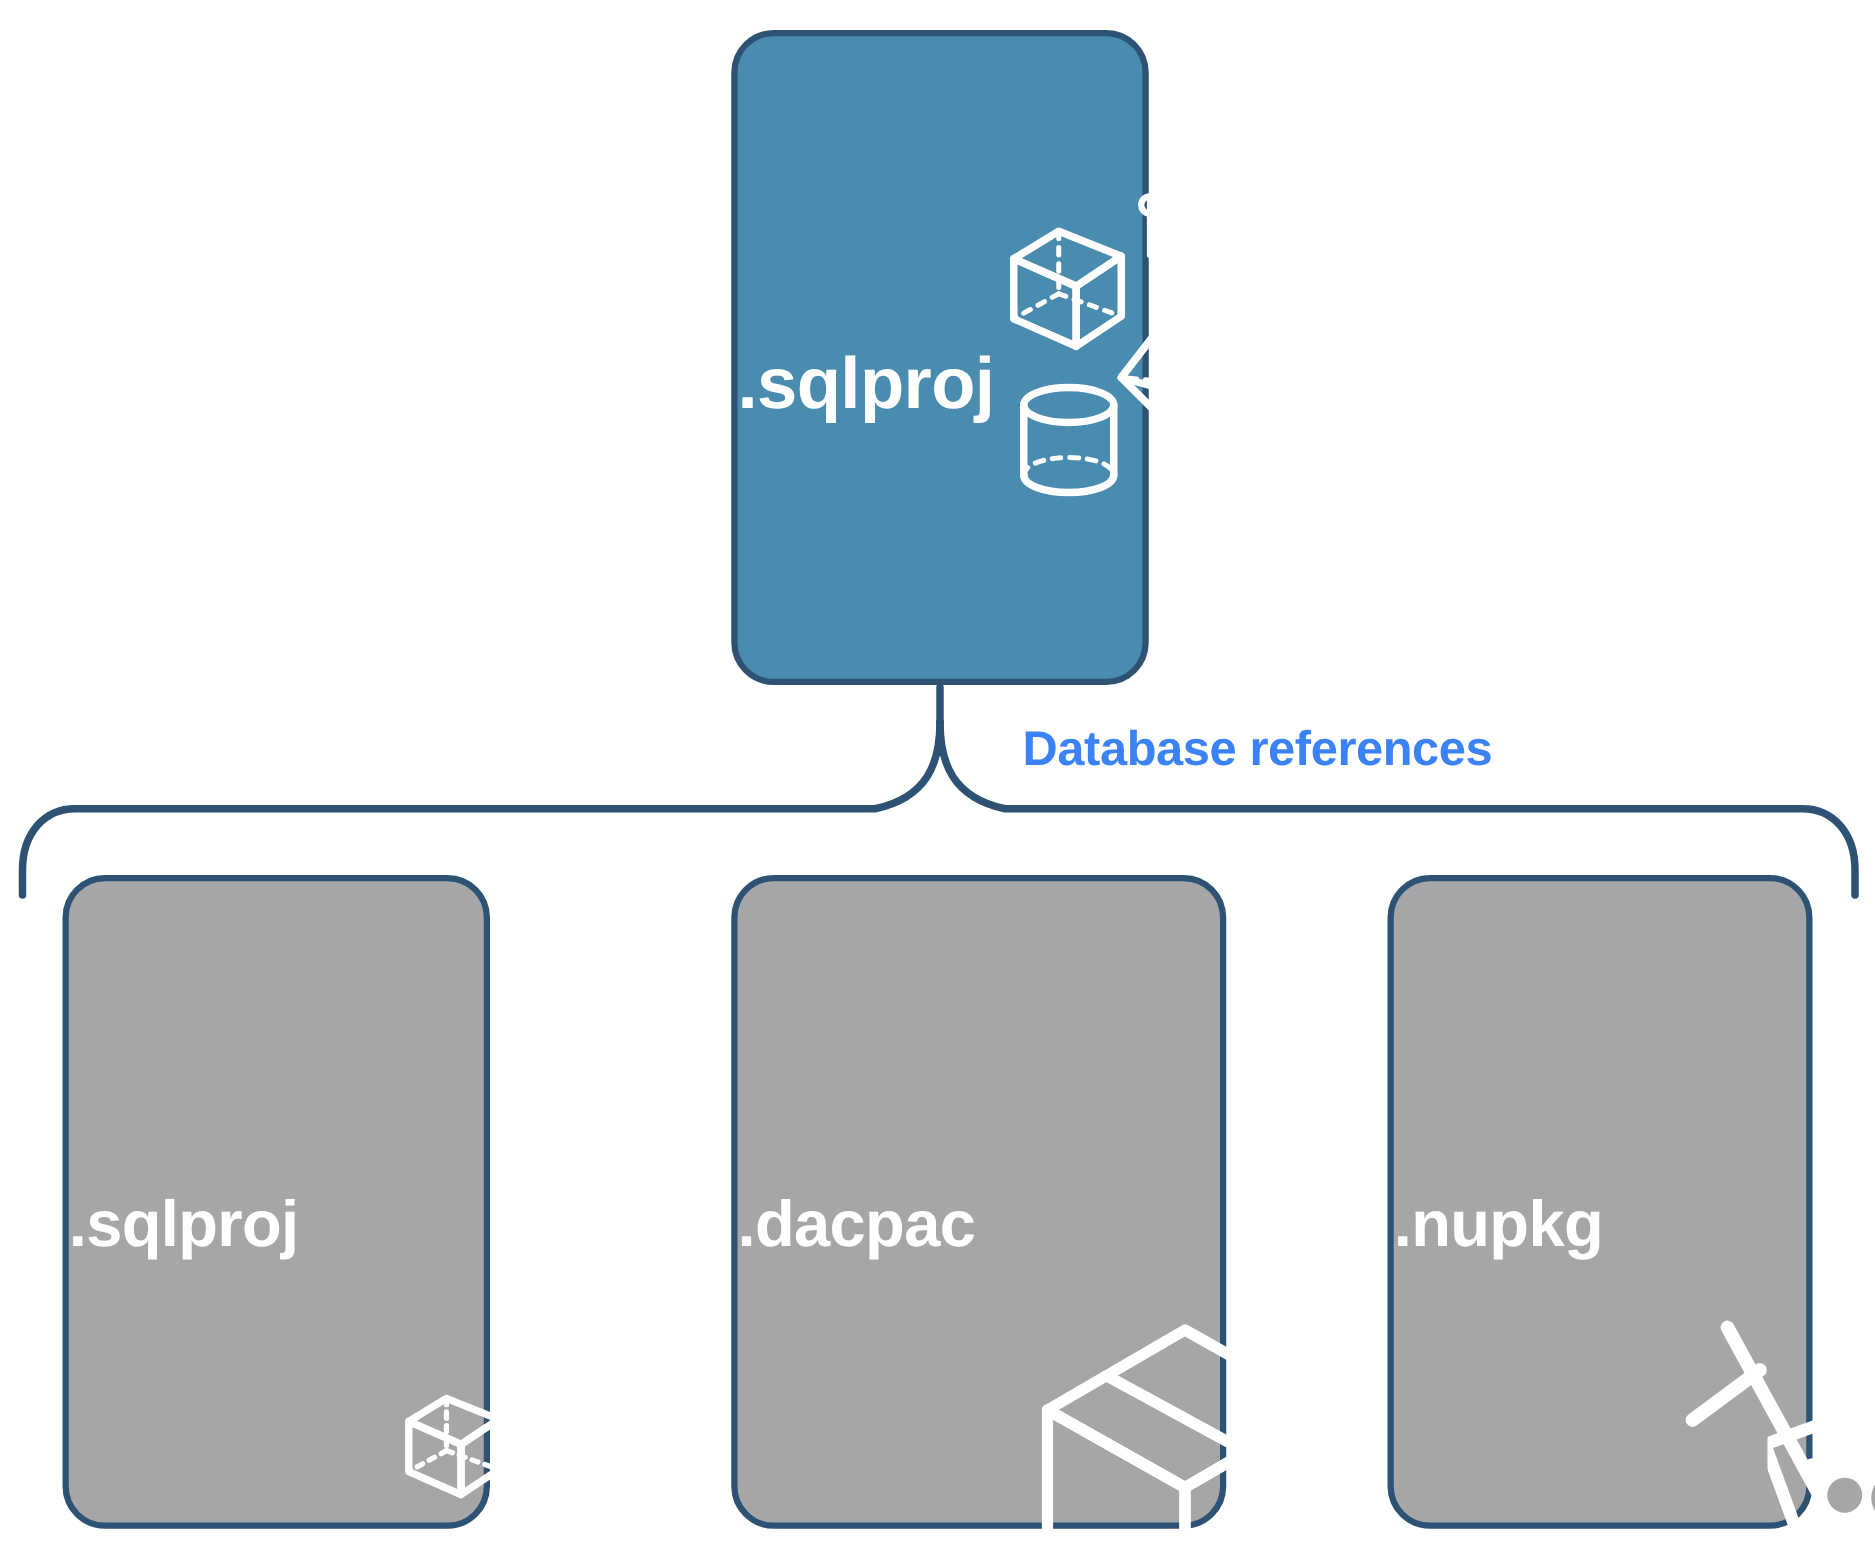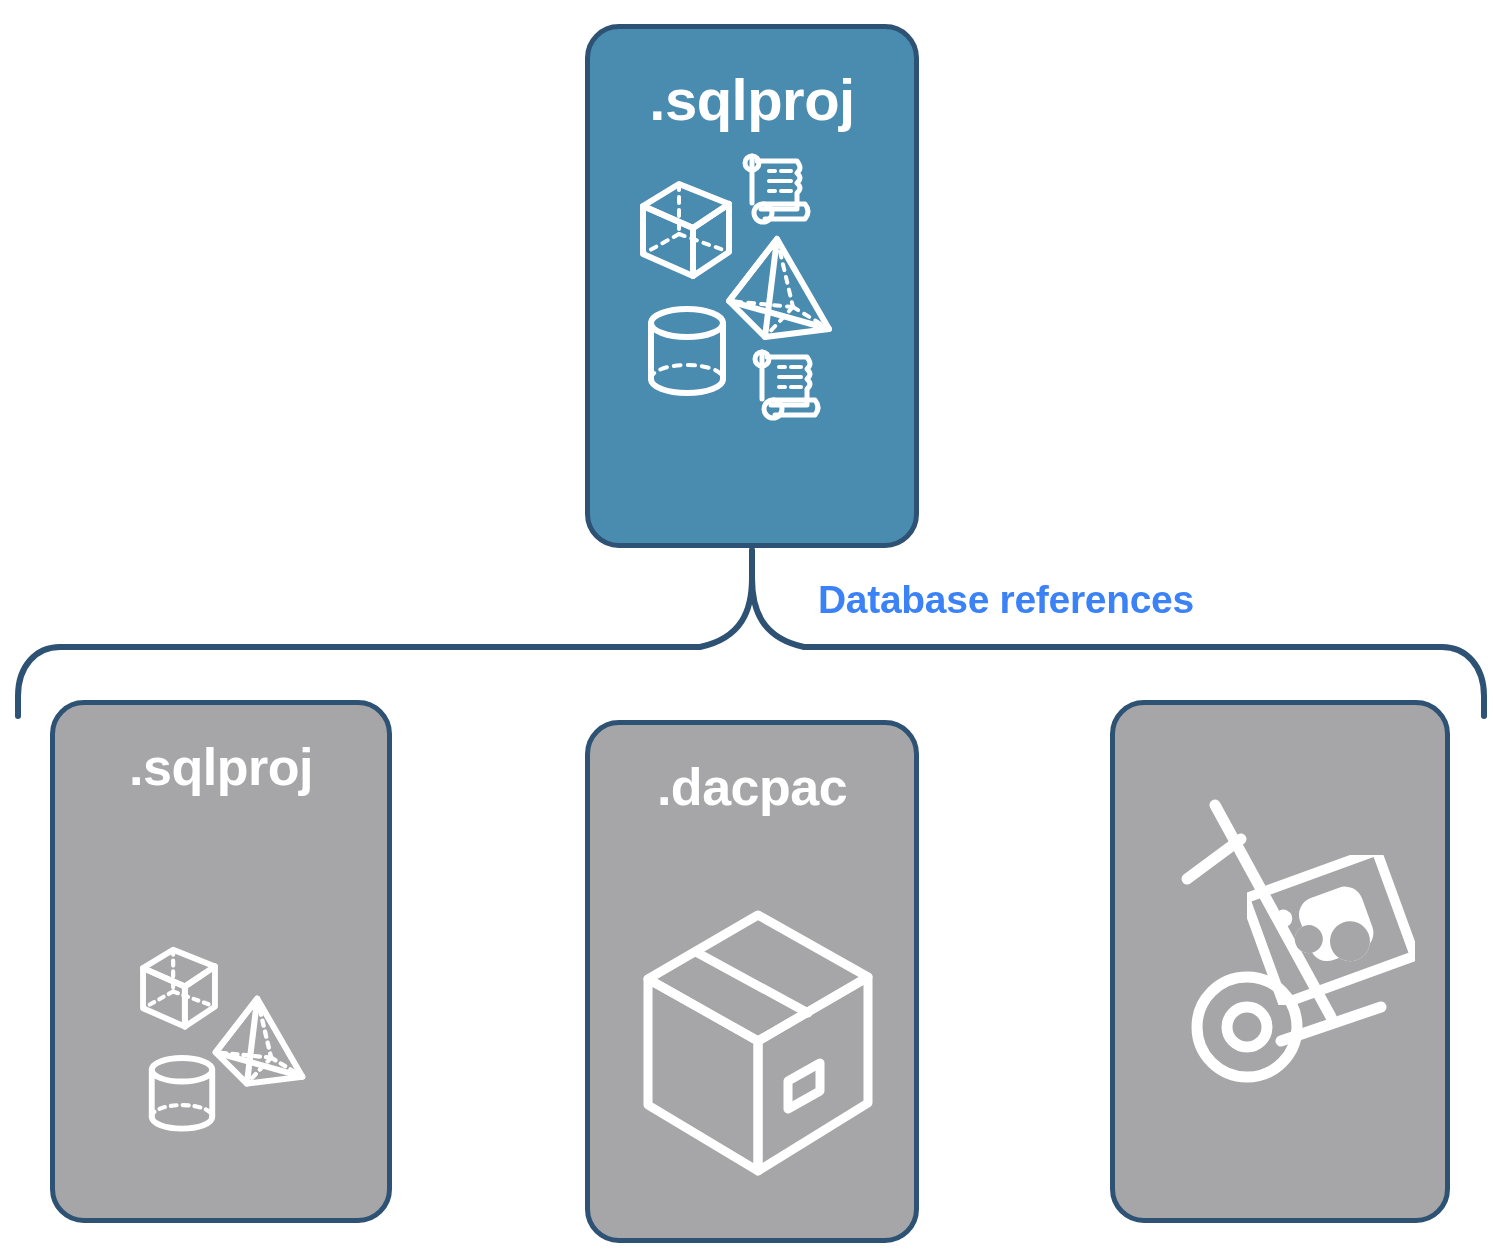--- a/index.html
+++ b/index.html
@@ -21,21 +21,20 @@
     width: 1500px;
     height: 1250px;
   }
 
   .card {
     position: absolute;
     box-sizing: border-box;
     border-radius: 34px;
     border: 5px solid #2d5274;
     display: flex;
-    flex-direction: column;
     align-items: center;
   }
 
   .card.primary { background: #4a8cb0; }
   .card.secondary { background: #a6a6a8; }
 
   .card-title {
     color: #ffffff;
     font-weight: bold;
     letter-spacing: -0.5px;
@@ -64,23 +63,22 @@
   
   #card-sqlproj {
     left: 50px;
     top: 700px;
     width: 342px;
     height: 523px;
   }
   #card-dacpac {
     left: 585px;
     top: 700px;
-    width: 334px;
+    width: 396px;
     height: 523px;
-    margin-top: 20px;
   }
   #card-nupkg {
     left: 1110px;
     top: 700px;
     width: 340px;
     height: 523px;
   }
   .card.secondary .card-title {
     font-size: 52px;
     margin-top: 36px;
@@ -245,20 +243,21 @@
 
         <path d="M58 47 L170 108"></path>
 
         <path d="M150 176 L182 158 L182 186 L150 204 Z"></path>
       </svg>
 
     </div>
   </div>
 
   <div class="card secondary" id="card-nupkg">
+    <div class="card-title">.nupkg</div>
     <div class="icon-area">
 
       <svg class="icon-svg" style="left:48px; top:90px;" width="250" height="290" viewBox="0 0 250 290" fill="none" stroke="#ffffff" stroke-width="11" stroke-linejoin="round" stroke-linecap="round">
 
         <path d="M24 84 L78 44"></path>
 
         <path d="M52 10 L168 222"></path>
 
         <path d="M118 246 L218 212"></path>
 

